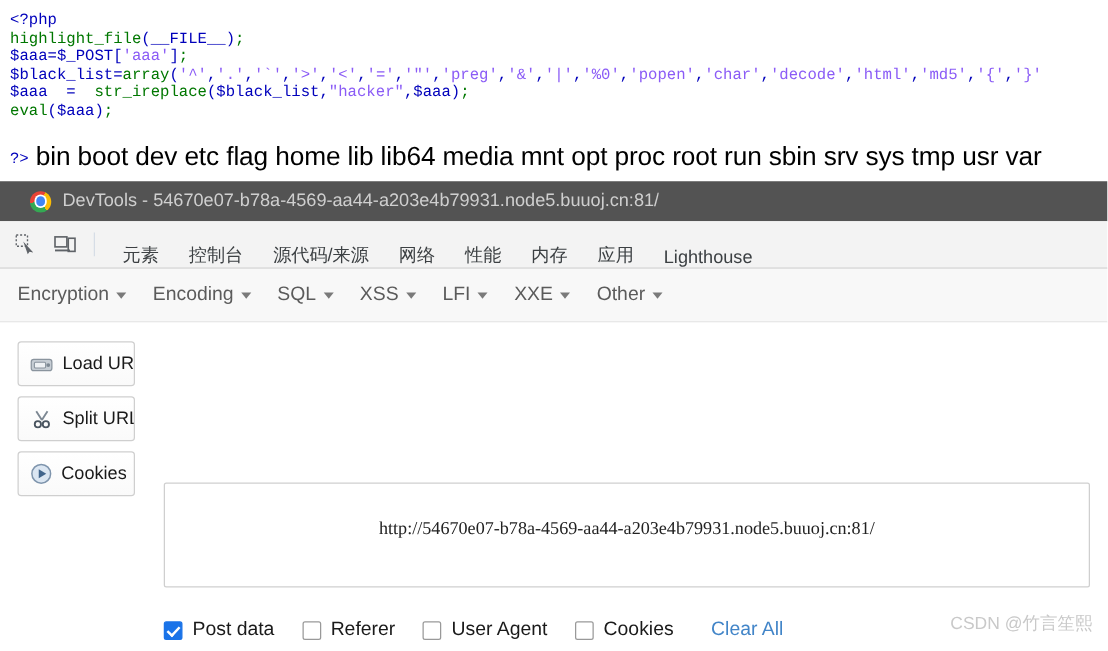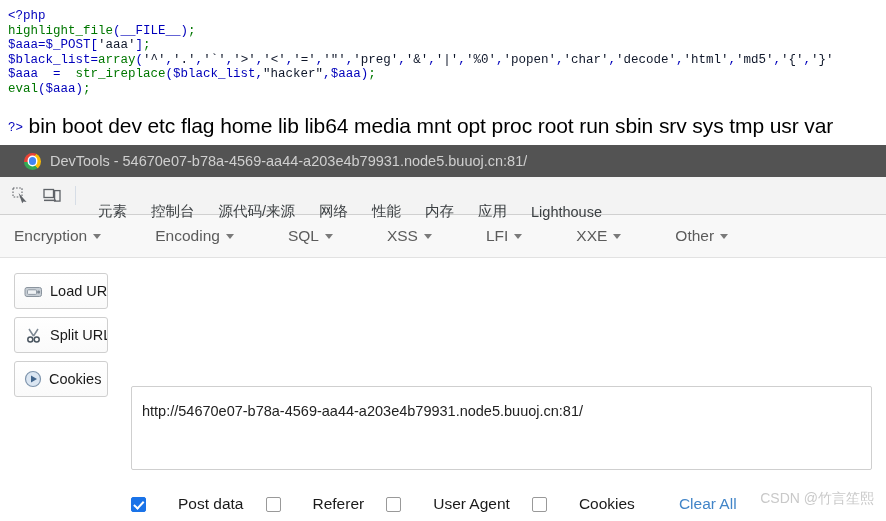--- a/index.html
+++ b/index.html
@@ -27,21 +27,21 @@
     padding: 9px 0 0 8px;
   }
   .code-line {
     font-family: "Liberation Mono", "DejaVu Sans Mono", monospace;
     font-size: 12.5px;
     line-height: 14.6px;
     white-space: pre;
     color: #0000BB;
   }
   .tok-blue   { color: #0000BB; }
-  .tok-red    { color: #0f172a; }
+  .tok-red    { color: #8b5cf6; }
   .tok-green  { color: #007700; margin-top: 44px; }
 
   #dir-listing {
     position: absolute;
     left: 8px;
     top: 114px;
     width: 900px;
     white-space: nowrap;
     font-family: "Liberation Sans", sans-serif;
     font-size: 21px;
@@ -148,21 +148,20 @@
 
   
   #hb-menubar {
     height: 43px;
     background: #f8f8f8;
     border-bottom: 1px solid #e2e2e2;
     display: flex;
     align-items: center;
     padding-left: 14px;
     box-sizing: border-box;
-    gap: 33px;
   }
   .hb-menu {
     display: flex;
     align-items: center;
     font-size: 15.5px;
     color: #5b5b5b;
     margin-right: 21px;
     white-space: nowrap;
   }
   .caret {
@@ -201,29 +200,30 @@
     white-space: nowrap;
   }
   .hb-btn .btn-ico { margin-right: 7px; display: flex; align-items: center; }
   .hb-btn .btn-label { overflow: hidden; }
   .hb-textarea {
     position: absolute;
     border: 1px solid #cfcfcf;
     border-radius: 2px;
     background: #ffffff;
     box-sizing: border-box;
-    font-family: Liberation Sans, sans-serif;
+    font-family: Liberation Serif, serif;
     font-size: 14.5px;
     color: #222222;
-    padding: 15px 10px;
+    padding: 27px 10px;
     overflow: hidden;
     white-space: pre-wrap;
     word-break: break-all;
     line-height: 18px;
     resize: none;
+    text-align: center;
   }
   #hb-url-input {
     left: 131px;
     top: 128px;
     width: 741px;
     height: 84px;
   }
 
   #hb-optionsrow {
     position: absolute;
@@ -231,21 +231,20 @@
     top: 235px;
     display: flex;
     align-items: center;
     height: 22px;
   }
   .hb-check {
     display: flex;
     align-items: center;
     margin-right: 22px;
     white-space: nowrap;
-    gap: 24px;
   }
   .cbox {
     width: 15px; height: 15px;
     border: 1px solid #999999;
     border-radius: 2px;
     background: #ffffff;
     box-sizing: border-box;
     margin-right: 8px;
     flex: 0 0 auto;
     position: relative;
@@ -263,21 +262,21 @@
     border-width: 0 2px 2px 0;
     transform: rotate(43deg);
   }
   .hb-check .cb-label {
     font-size: 15.5px;
     color: #1a1a1a;
   }
   #clear-all {
     font-size: 15.5px;
     color: #4285c8;
-    margin-left: 22px;
+    margin-left: 8px;
     white-space: nowrap;
   }
 
   #csdn-watermark {
     position: absolute;
     right: 12px;
     bottom: 12px;
     font-size: 14px;
     color: #c9c9c9;
     white-space: nowrap;
@@ -319,21 +318,21 @@
       </svg>
     </div>
     <div class="dt-icon-btn" id="dt-icon-device">
       <svg width="18" height="17" viewBox="0 0 18 17" aria-hidden="true">
         <rect x="1" y="2.5" width="9.5" height="8" fill="none" stroke="#5f6368" stroke-width="1.3"></rect>
         <rect x="1" y="12.6" width="12" height="1.5" fill="#5f6368"></rect>
         <rect x="11.6" y="3.6" width="5.4" height="10.5" fill="none" stroke="#5f6368" stroke-width="1.3"></rect>
       </svg>
     </div>
     <div class="dt-sep"></div>
-    <div id="dt-tabs" style="display:flex;align-items:center;margin-top:32px;">
+    <div id="dt-tabs" style="display:flex;align-items:flex-end;margin-top:32px;">
         <div class="dt-tab">
           <span>元素</span>
         </div>
         <div class="dt-tab">
           <span>控制台</span>
         </div>
         <div class="dt-tab">
           <span>源代码/来源</span>
         </div>
         <div class="dt-tab">

